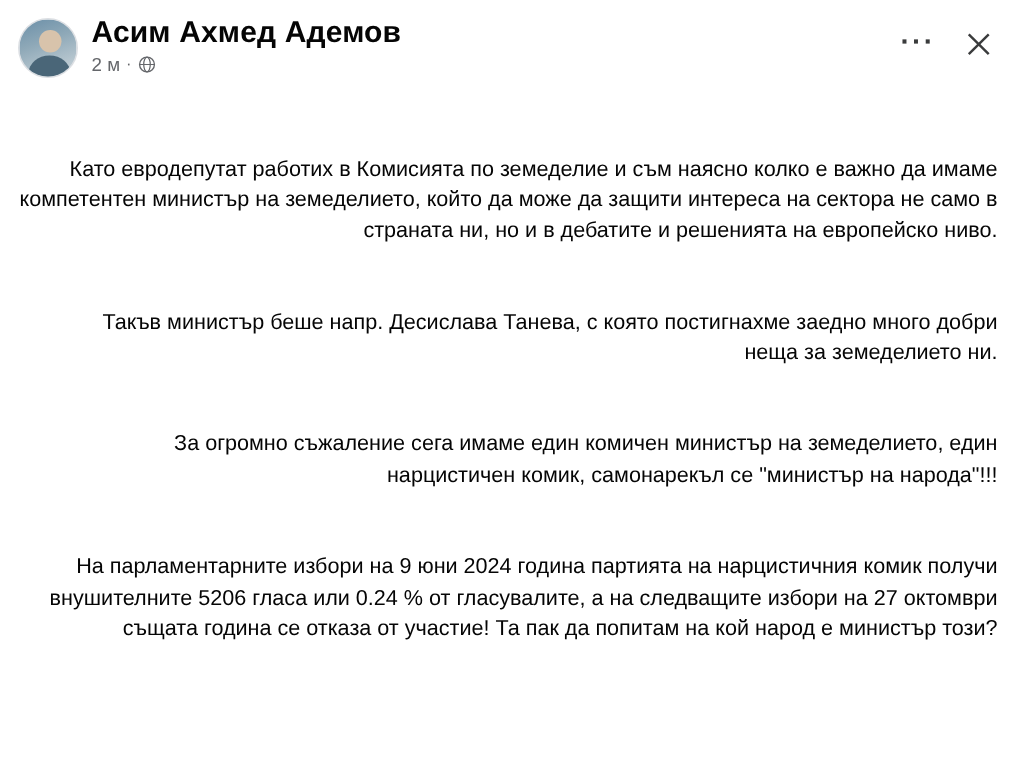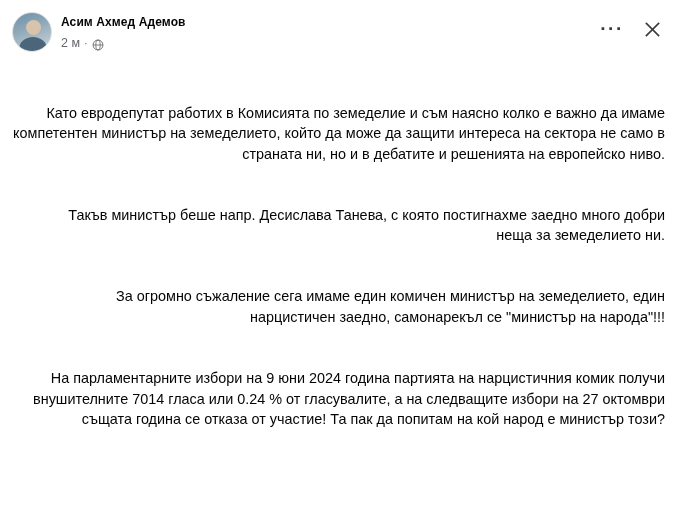--- a/index.html
+++ b/index.html
@@ -51,29 +51,29 @@
     border-radius: 50%;
     background: #d8c3ab;
   }
   .header-text {
     margin-left: 9px;
     flex: 1 1 auto;
     min-width: 0;
     padding-top: 1px;
   }
   .author {
-    font-size: 12px;
+    font-size: 20px;
     font-weight: bold;
     line-height: 19px;
     color: #050505;
     letter-spacing: 0.1px;
   }
   .meta {
     display: flex;
-    align-items: flex-end;
+    align-items: center;
     gap: 4px;
     margin-top: 3px;
     font-size: 12.5px;
     color: #65676b;
     line-height: 16px;
   }
   .meta .dot {
     font-size: 11px;
     color: #65676b;
     line-height: 16px;
@@ -160,21 +160,21 @@
             <line x1="17" y1="3" x2="3" y2="17" stroke="#3a3b3c" stroke-width="1.7"></line>
           </svg>
         </span>
       </div>
     </div>
   </div>
 
   <div class="post-body">
     <p>Като евродепутат работих в Комисията по земеделие и съм наясно колко е важно да имаме компетентен министър на земеделието, който да може да защити интереса на сектора не само в страната ни, но и в дебатите и решенията на европейско ниво.</p>
     <p>Такъв министър беше напр. Десислава Танева, с която постигнахме заедно много добри неща за земеделието ни.</p>
-    <p>За огромно съжаление сега имаме един комичен министър на земеделието, един нарцистичен заедно, самонарекъл се "министър на народа"!!!</p>
-    <p>На парламентарните избори на 9 юни 2024 година партията на нарцистичния комик получи внушителните 7014 гласа или 0.24 % от гласувалите, а на следващите избори на 27 октомври същата година се отказа от участие! Та пак да попитам на кой народ е министър този?</p>
+    <p>За огромно съжаление сега имаме един комичен министър на земеделието, един нарцистичен комик, самонарекъл се "министър на народа"!!!</p>
+    <p>На парламентарните избори на 9 юни 2024 година партията на нарцистичния комик получи внушителните 5206 гласа или 0.24 % от гласувалите, а на следващите избори на 27 октомври същата година се отказа от участие! Та пак да попитам на кой народ е министър този?</p>
     
     
     
     
   </div>
 
 </div>
 
 </body></html>

